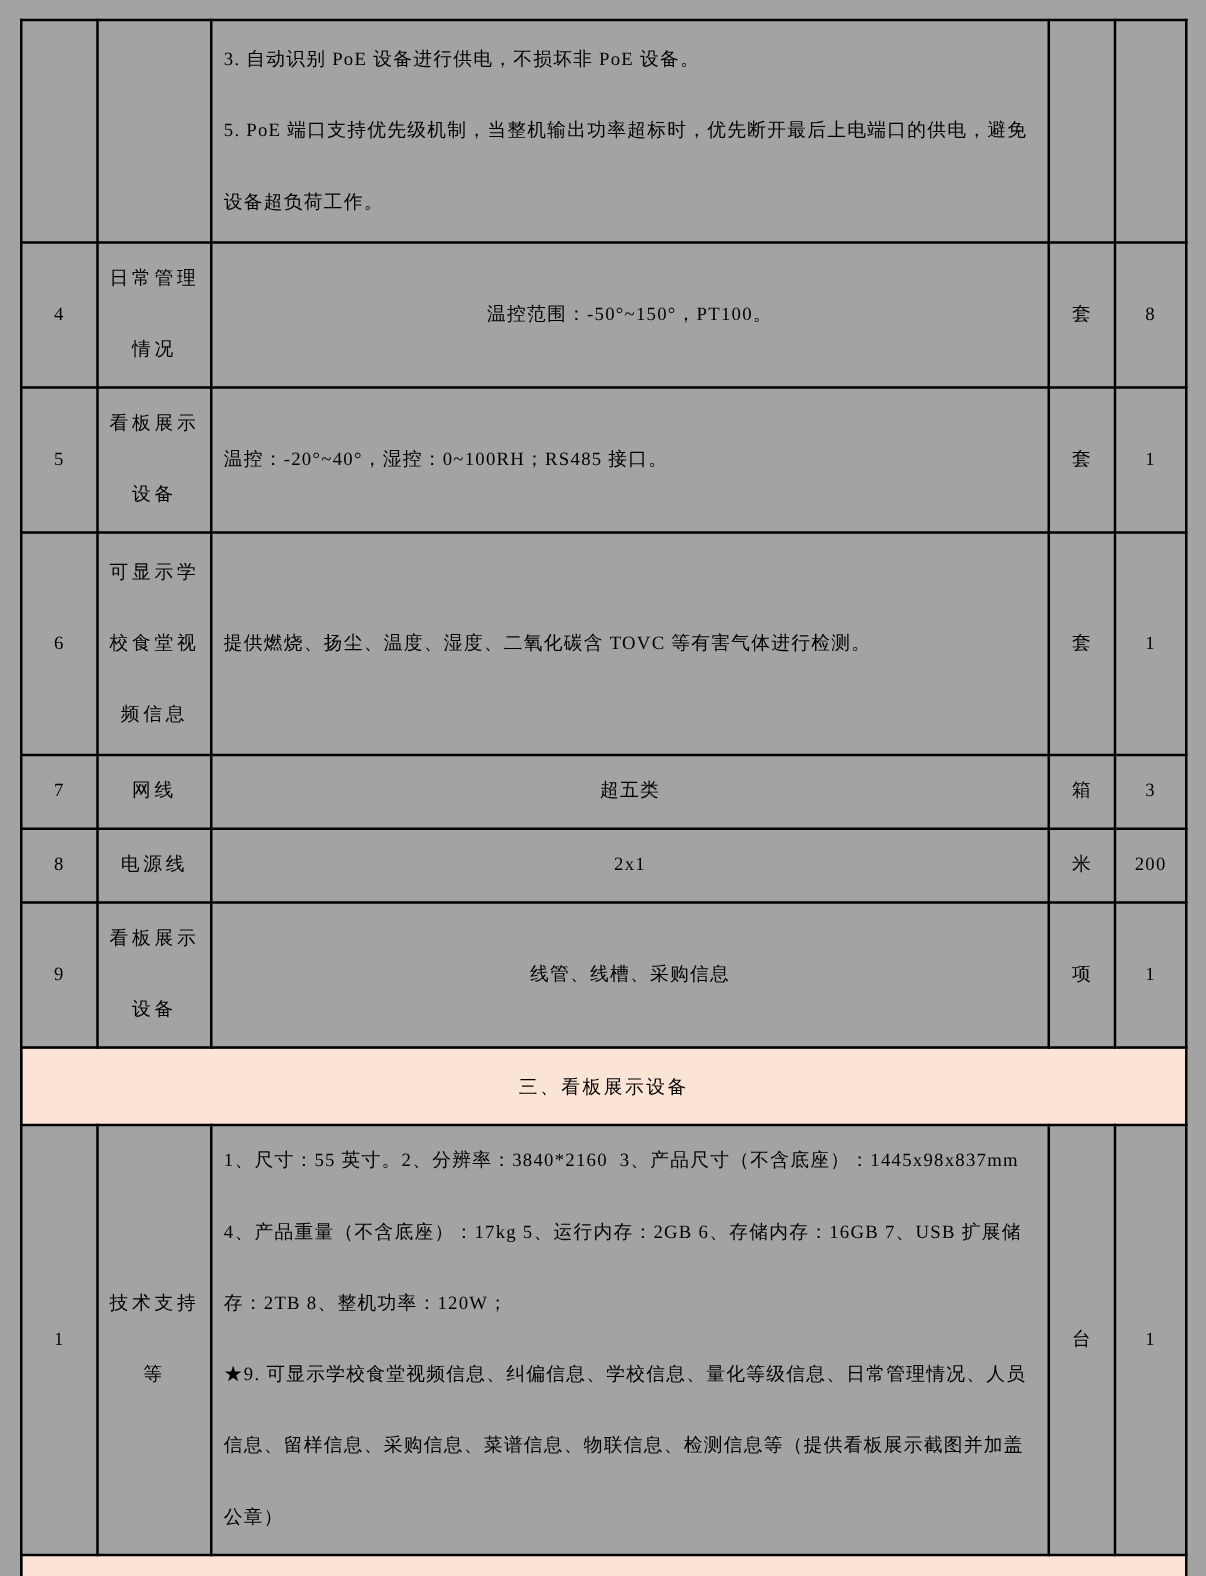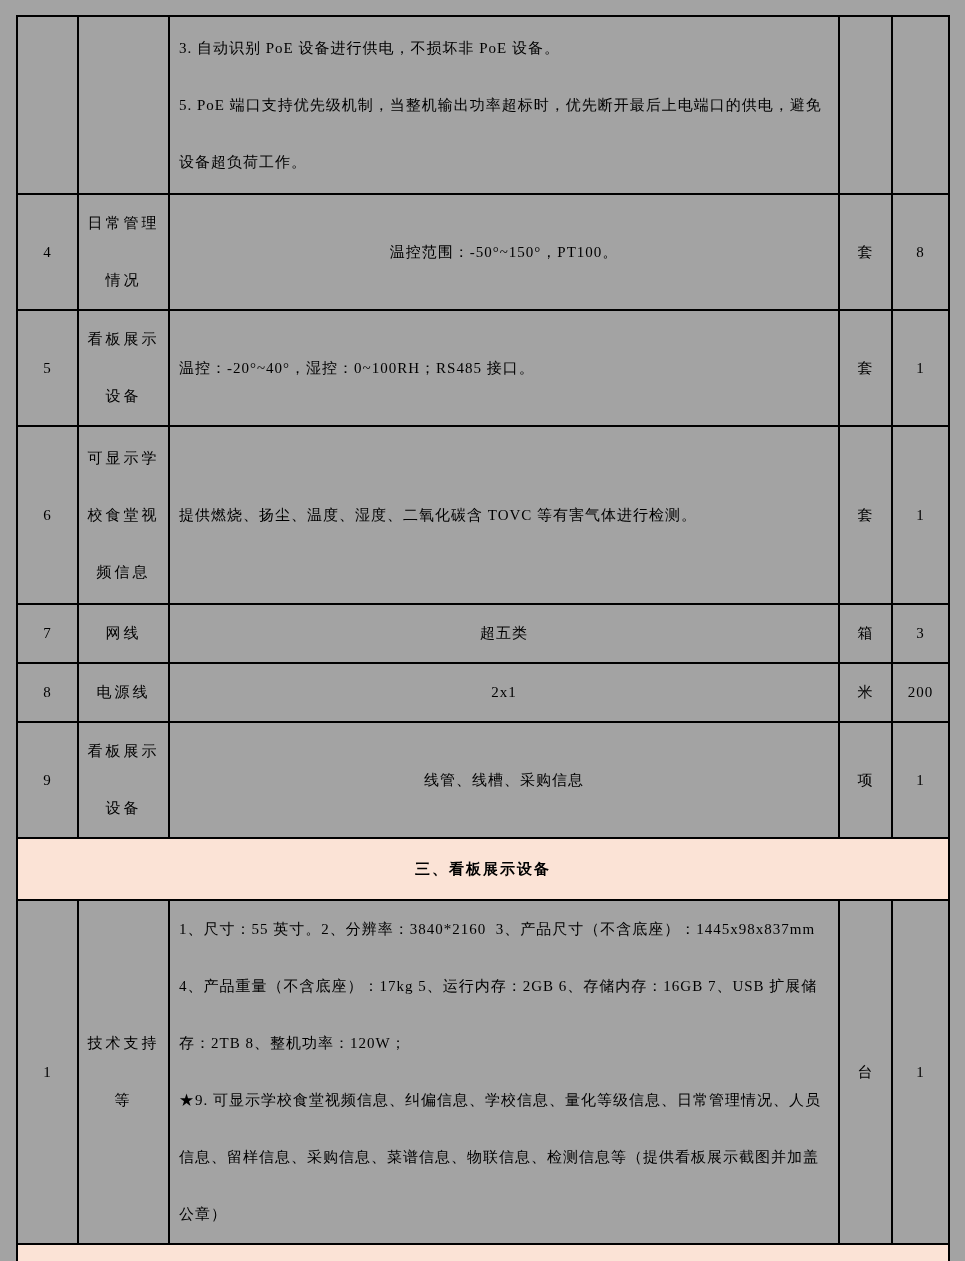--- a/index.html
+++ b/index.html
@@ -38,21 +38,21 @@
   }
   td.spec {
     padding: 0 9px;
     letter-spacing: 1px;
   }
   td.spec.align-left  { text-align: left; }
   td.spec.align-center{ text-align: center; border-radius: 20px; }
   .spec-line { white-space: pre-wrap; }
   td.section {
     text-align: center;
-    font-weight: bold;
+    font-weight: normal;
     font-size: 15px;
     letter-spacing: 2px;
     line-height: normal;
   }
 </style>
 </head>
 <body>
 
 <div class="page">
   <table class="equip">

